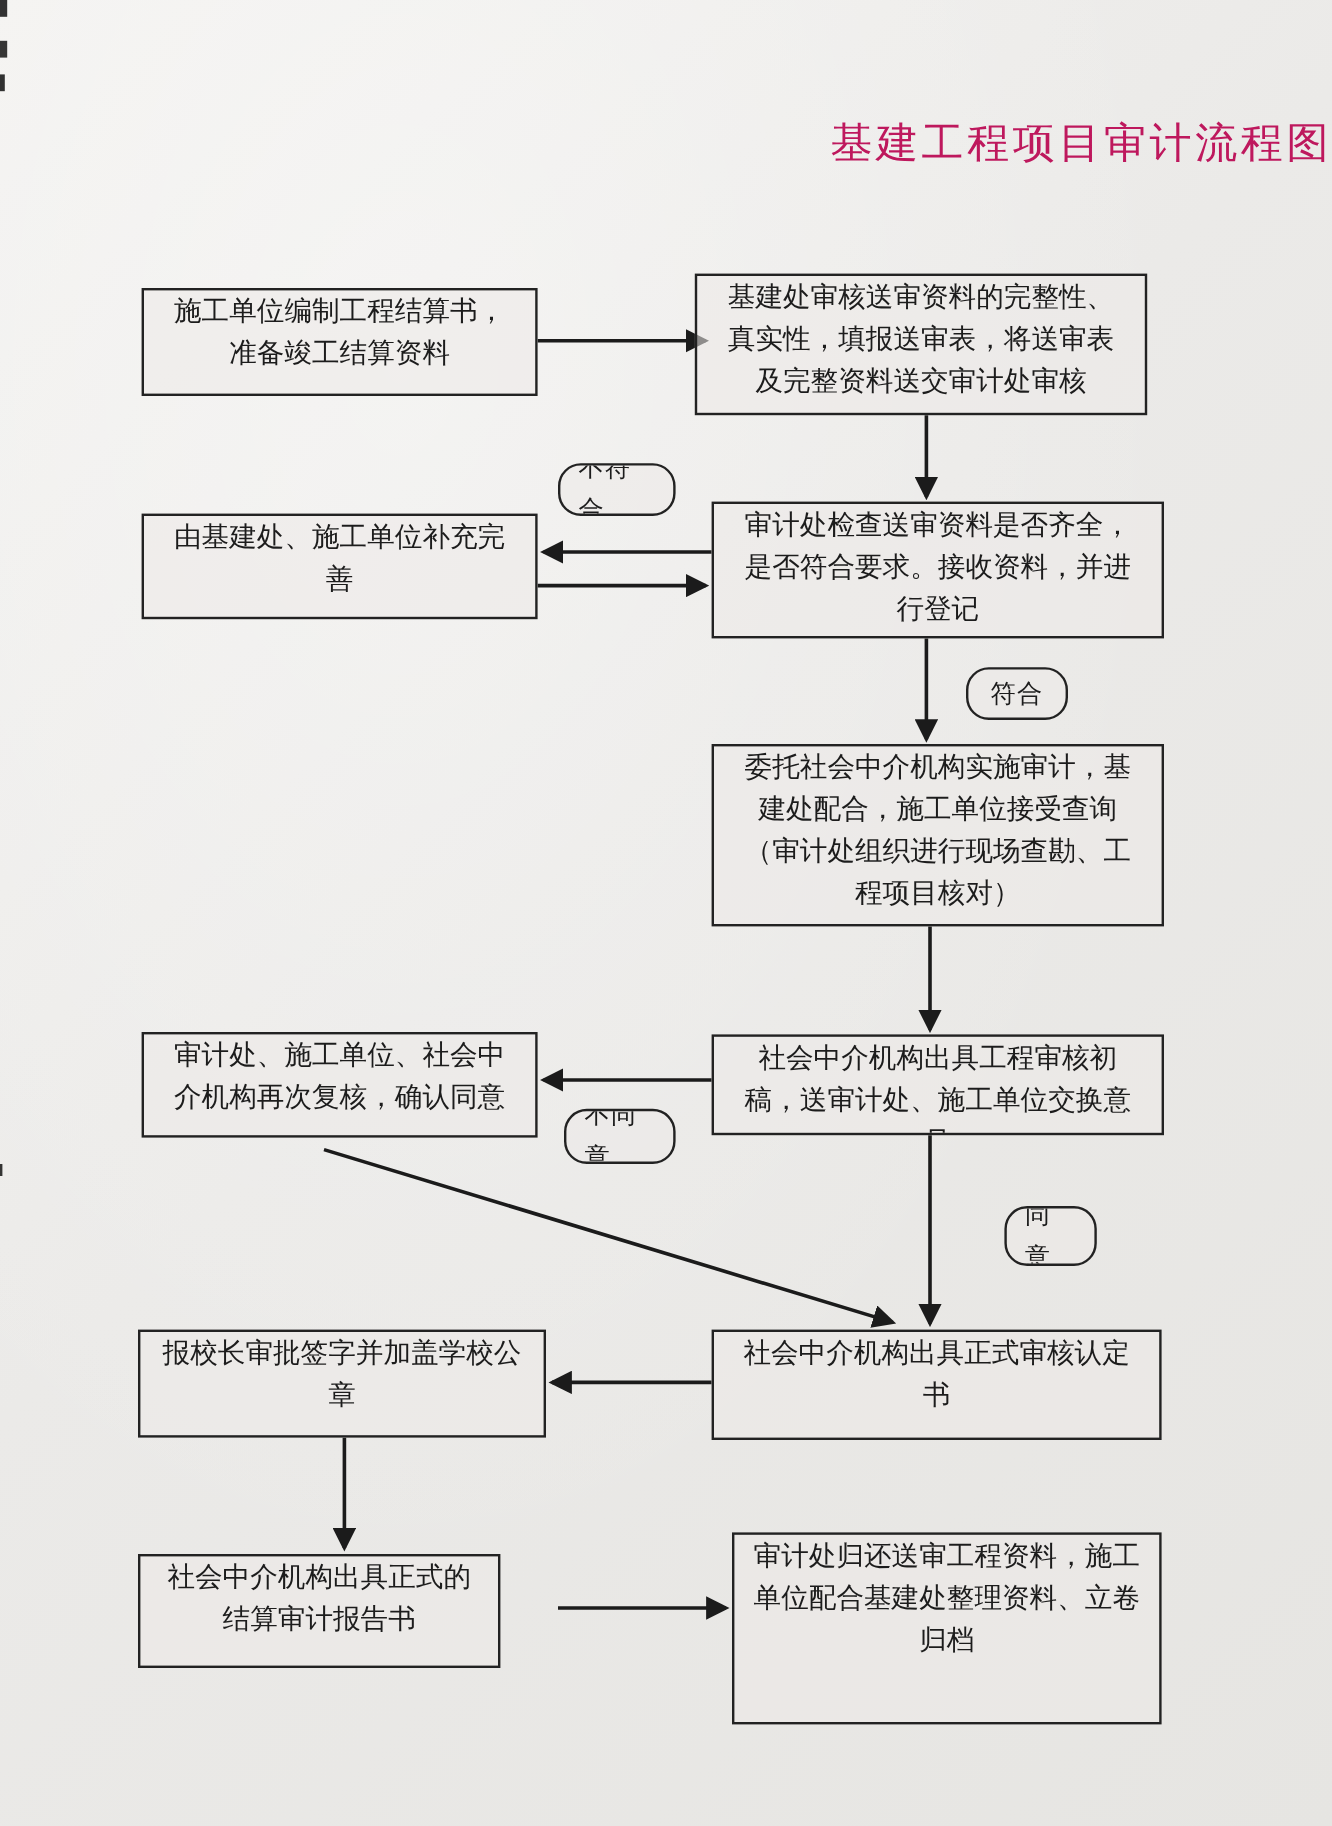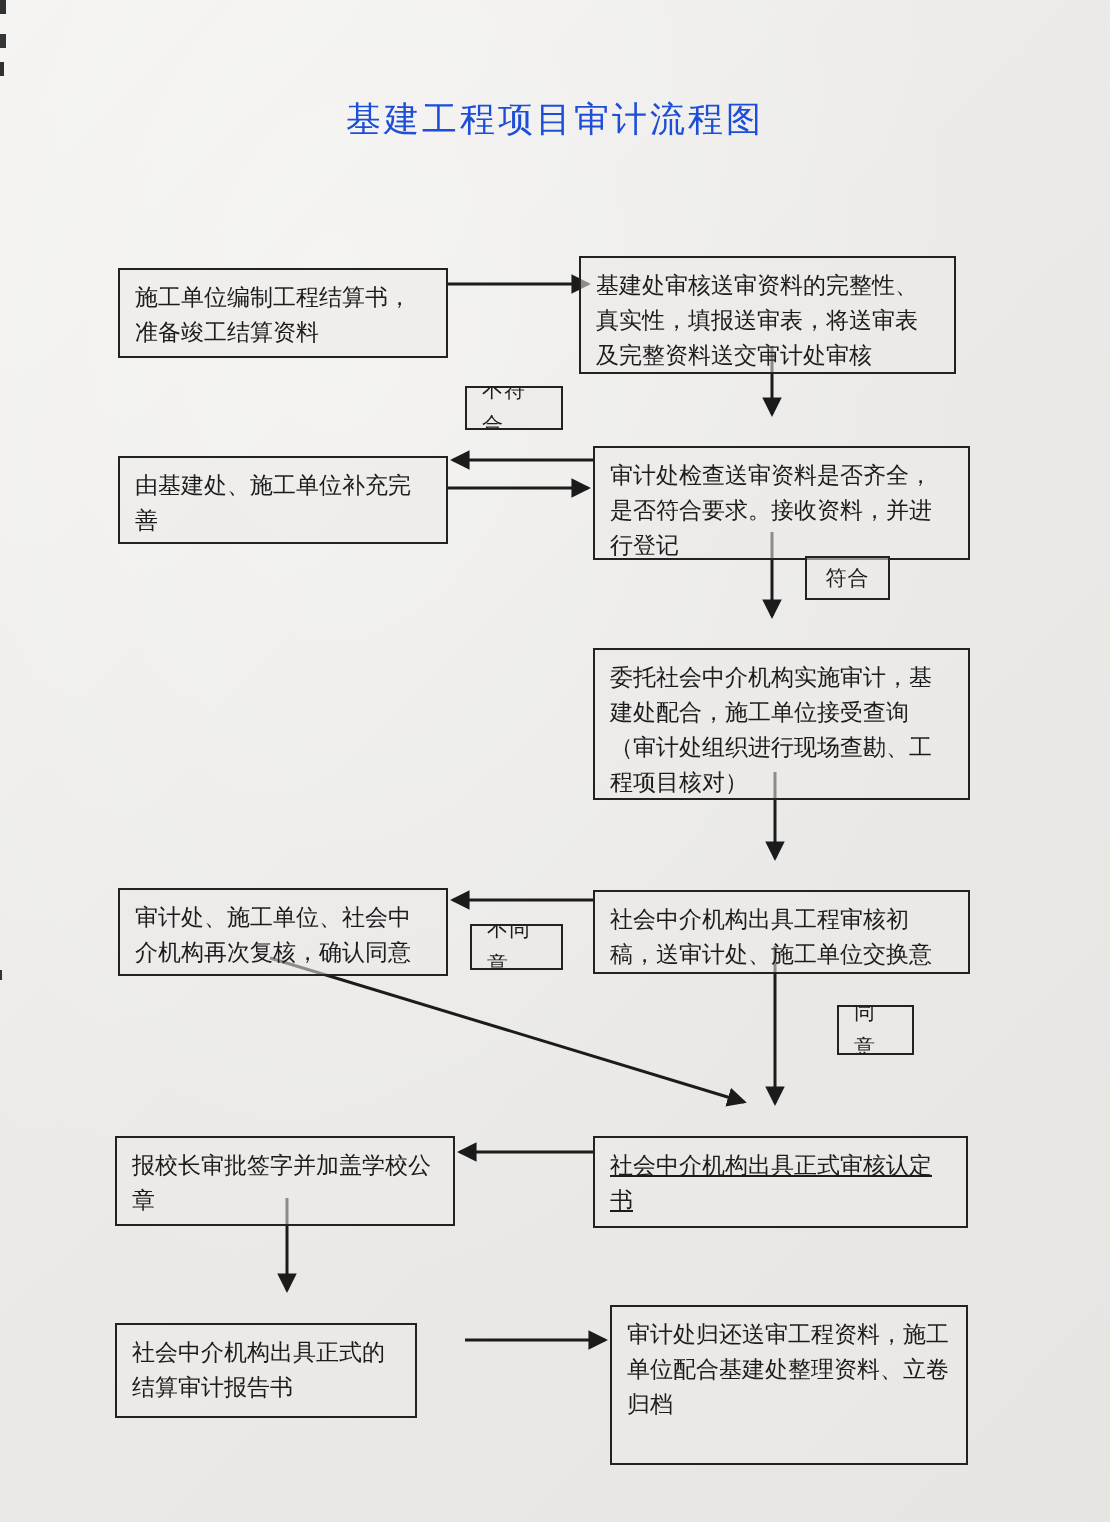--- a/index.html
+++ b/index.html
@@ -7,33 +7,33 @@
     width:1110px;height:1522px;position:relative;overflow:hidden;
     font-family:"Liberation Serif","DejaVu Serif",serif;
     background:
       radial-gradient(ellipse at 30% 20%, rgba(255,255,255,.35), rgba(255,255,255,0) 60%),
       linear-gradient(135deg,#f3f2f0 0%,#ebeae8 45%,#e6e5e2 100%);
     color:#1b1b1b;
   }
   #stage{position:absolute;inset:0;}
   .page-title{
     position:absolute;top:96px;left:0;width:100%;
-    text-align:center;font-size:35px;letter-spacing:3px;color:#1d4ed8;
+    text-align:right;font-size:35px;letter-spacing:3px;color:#be185d;
   }
   .node{
     position:absolute;box-sizing:border-box;
     border:2px solid #222;
     background:rgba(236,234,231,.55);
     font-size:23px;line-height:35px;color:#1c1c1c;
     overflow:hidden;
   }
-  .node.process{padding:10px 15px;text-align:left;margin-top:28px;}
+  .node.process{padding:0 15px;text-align:center;}
   .node.decision-label{
     display:flex;align-items:center;justify-content:center;
-    font-size:21px;padding:15px;letter-spacing:1px;
+    font-size:21px;padding:15px;letter-spacing:1px;border-radius:19px;
   }
   #arrow-layer{position:absolute;inset:0;width:1110px;height:1522px;pointer-events:none;}
   #arrow-layer line{stroke:#1b1b1b;stroke-width:3;}
   .scan-artifacts{
     position:absolute;top:0;left:0;width:6px;height:14px;background:#111;
     box-shadow:0 34px 0 #151515, -2px 62px 0 #101010, 0 286px 0 -4px #202020,
                -1px 455px 0 -3px #1a1a1a, 0 748px 0 -4px #181818,
                -2px 968px 0 -2px #141414, -1px 992px 0 -5px #222;
     opacity:.85;
   }
@@ -63,21 +63,21 @@
       <line x1="287" y1="1198" x2="287" y2="1290" marker-end="url(#ah)"></line>
       <line x1="465" y1="1340" x2="605" y2="1340" marker-end="url(#ah)"></line>
     </svg>
 <div class="node process" style="left: 118px; top: 240px; width: 330px; height: 90px;">施工单位编制工程结算书，准备竣工结算资料</div>
     <div class="node process" style="left: 579px; top: 228px; width: 377px; height: 118px;">基建处审核送审资料的完整性、真实性，填报送审表，将送审表及完整资料送交审计处审核</div>
     <div class="node process" style="left: 118px; top: 428px; width: 330px; height: 88px;">由基建处、施工单位补充完善</div>
     <div class="node process" style="left: 593px; top: 620px; width: 377px; height: 152px;">委托社会中介机构实施审计，基建处配合，施工单位接受查询（审计处组织进行现场查勘、工程项目核对）</div>
     <div class="node process" style="left: 593px; top: 418px; width: 377px; height: 114px;">审计处检查送审资料是否齐全，是否符合要求。接收资料，并进行登记</div>
     <div class="node process" style="left: 593px; top: 862px; width: 377px; height: 84px;">社会中介机构出具工程审核初稿，送审计处、施工单位交换意见</div>
     <div class="node process" style="left: 118px; top: 860px; width: 330px; height: 88px;">审计处、施工单位、社会中介机构再次复核，确认同意</div>
-    <div class="node process" style="left: 593px; top: 1108px; width: 375px; height: 92px; text-decoration: underline;">社会中介机构出具正式审核认定书</div>
+    <div class="node process" style="left: 593px; top: 1108px; width: 375px; height: 92px;">社会中介机构出具正式审核认定书</div>
     <div class="node process" style="left: 115px; top: 1108px; width: 340px; height: 90px;">报校长审批签字并加盖学校公章</div>
     <div class="node process" style="left: 115px; top: 1295px; width: 302px; height: 95px;">社会中介机构出具正式的结算审计报告书</div>
     <div class="node process" style="left: 610px; top: 1277px; width: 358px; height: 160px;">审计处归还送审工程资料，施工单位配合基建处整理资料、立卷归档</div>
     <div class="node decision-label" style="left: 465px; top: 386px; width: 98px; height: 44px;">不符合</div>
     <div class="node decision-label" style="left: 805px; top: 556px; width: 85px; height: 44px;">符合</div>
     <div class="node decision-label" style="left: 470px; top: 924px; width: 93px; height: 46px;">不同意</div>
     <div class="node decision-label" style="left: 837px; top: 1005px; width: 77px; height: 50px;">同意</div>
   </div>
 
 </body></html>

